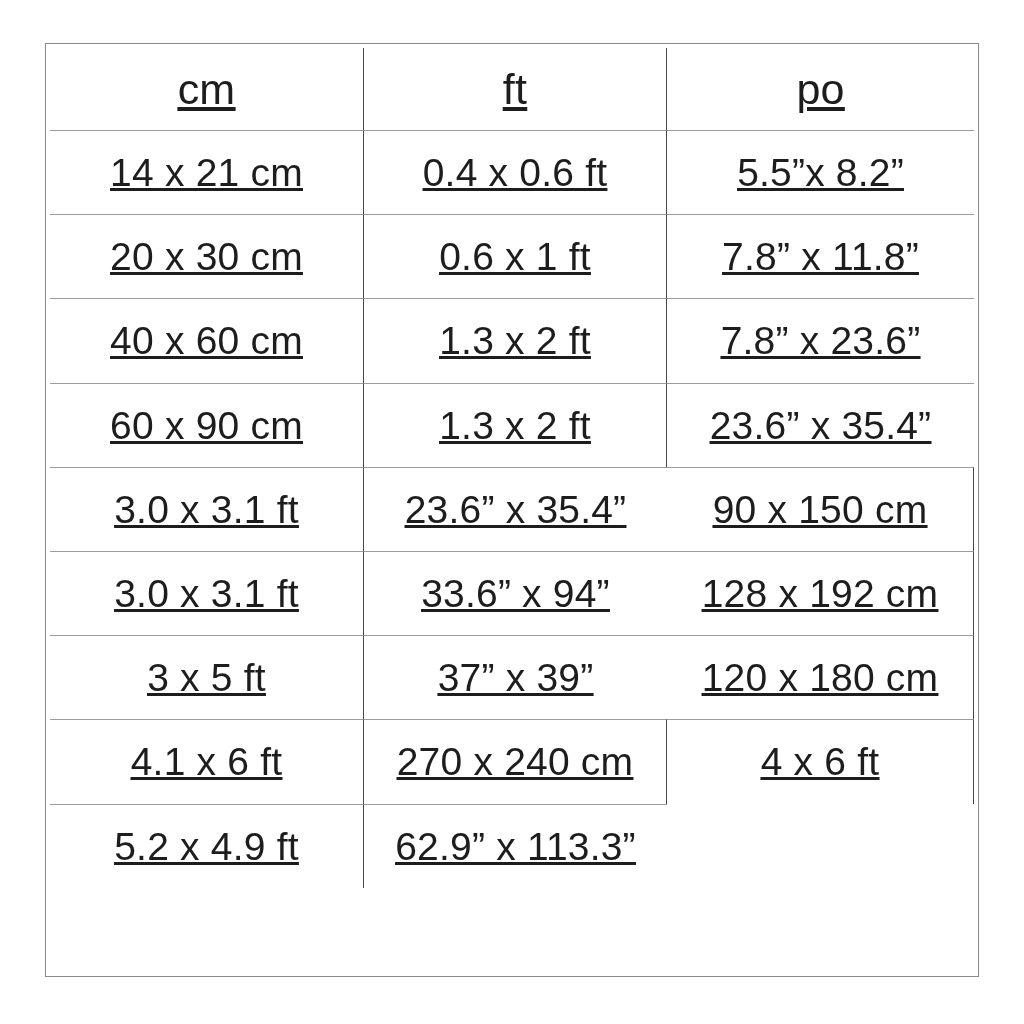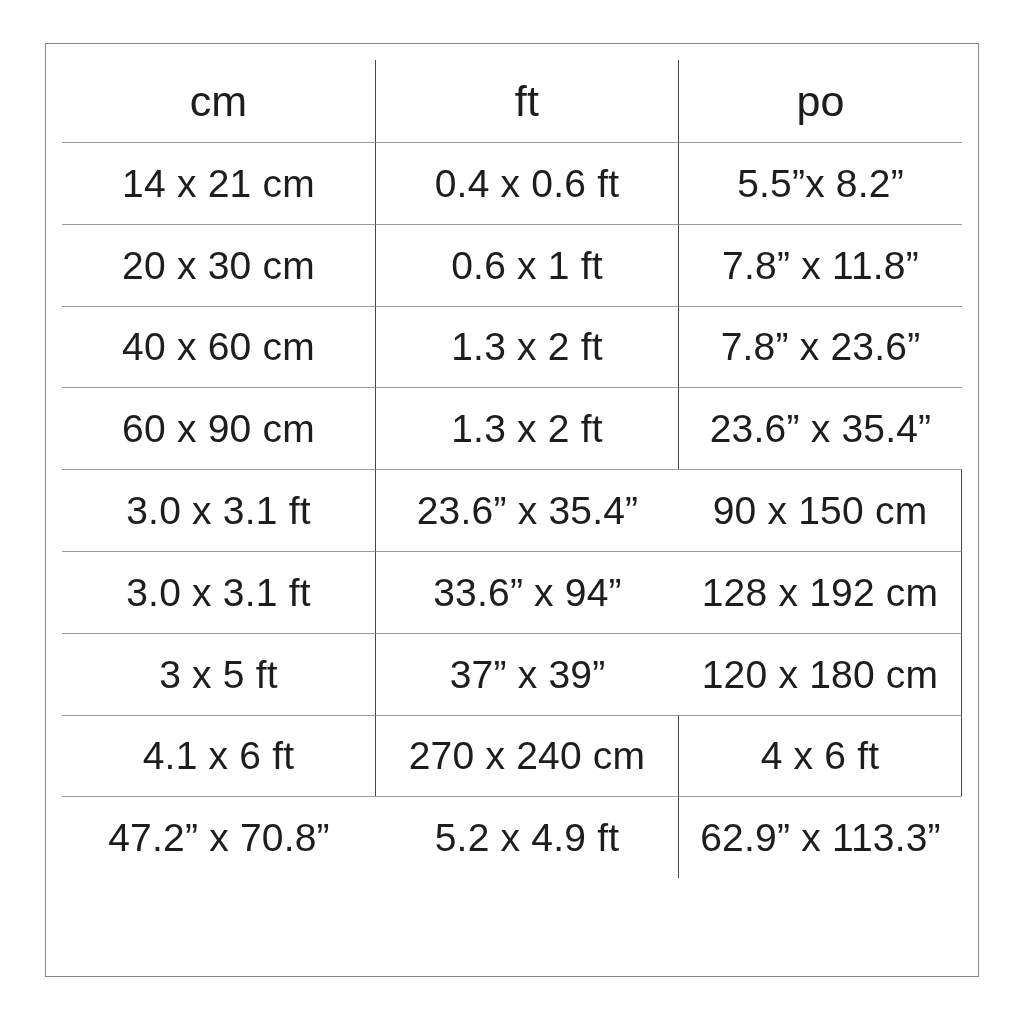--- a/index.html
+++ b/index.html
@@ -2,21 +2,21 @@
 <html><head>
 <meta charset="utf-8">
 <style>
   :root{
     --bg:#ffffff;
     --text:#1d1d1d;
     --outer:#888888;
     --colline:#474747;
     --rowline:#9c9c9c;
   }
-  *{margin:0;padding:16px;box-sizing:border-box;}
+  *{margin:0;padding:4px;box-sizing:border-box;text-decoration:underline;}
   html,body{width:1024px;height:1024px;background:var(--bg);overflow:hidden;}
   body{font-family:"Liberation Sans", sans-serif;color:var(--text);}
   .table-wrap{
     position:absolute;
     left:45px; top:43px;
     width:934px; height:934px;
     border:1px solid var(--outer);
     background:var(--bg);
     display:grid;
     grid-template-columns:314px 303px 1fr;
@@ -63,16 +63,15 @@
     <div class="cell colsep">90 x 150 cm</div>
     <div class="cell colsep">3.0 x 3.1 ft</div>
     <div class="cell">33.6” x 94”</div>
     <div class="cell colsep">128 x 192 cm</div>
     <div class="cell colsep">3 x 5 ft</div>
     <div class="cell">37” x 39”</div>
     <div class="cell colsep">120 x 180 cm</div>
     <div class="cell colsep">4.1 x 6 ft</div>
     <div class="cell colsep">270 x 240 cm</div>
     <div class="cell colsep">4 x 6 ft</div>
-    <div class="cell">47.2” x 70.8”</div>
     <div class="cell colsep">5.2 x 4.9 ft</div>
     <div class="cell">62.9” x 113.3”</div>
   </div>
 
 </body></html>

